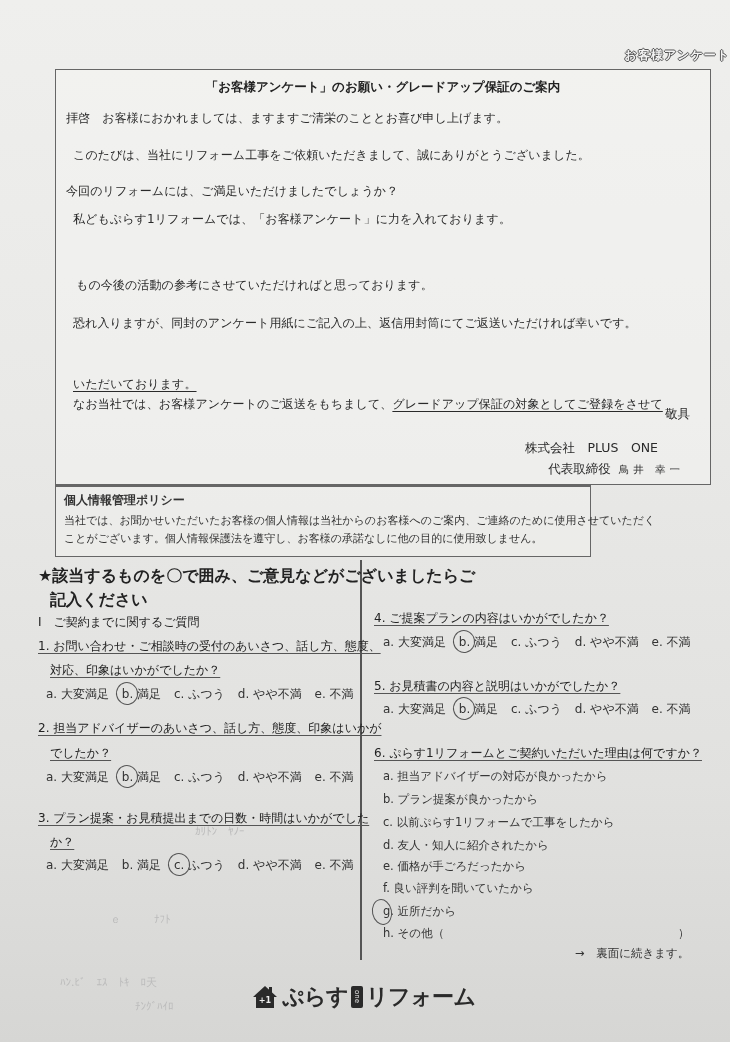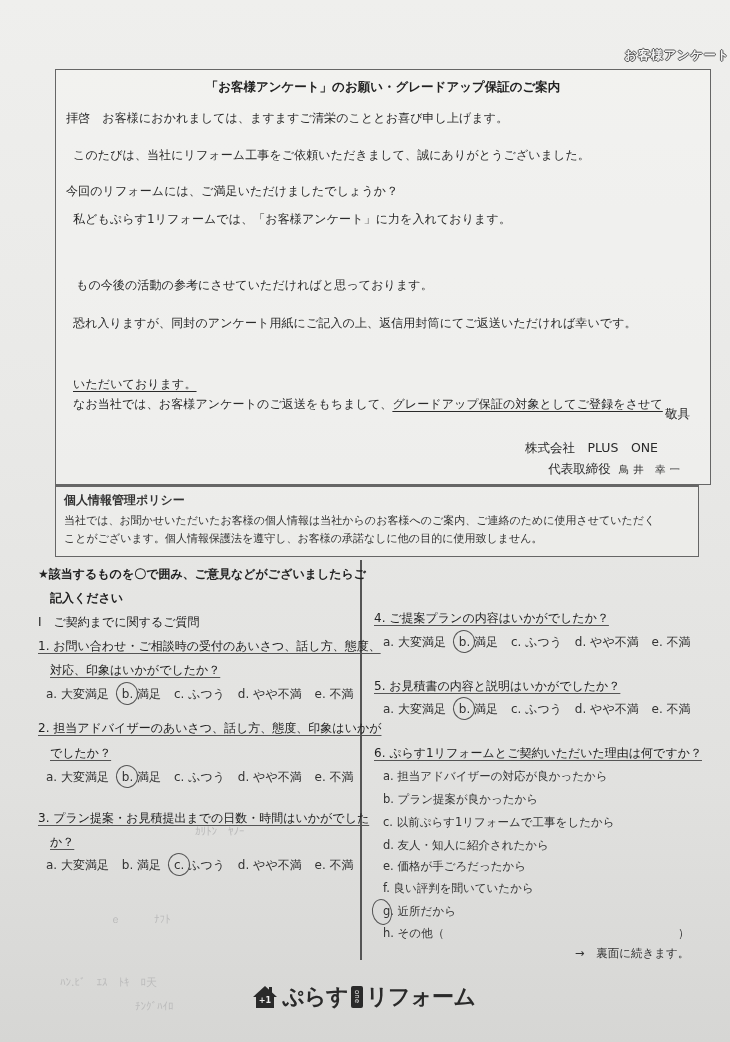--- a/index.html
+++ b/index.html
@@ -26,29 +26,29 @@
   }
   .letter-line {
     position: absolute; left: 10px; font-size: 12px; color: #2a2a2a; white-space: nowrap;
     letter-spacing: 0.1px;
   }
   .u { text-decoration: underline; text-underline-offset: 3px; }
   .sign { position: absolute; right: 24px; font-size: 12.5px; color: #2a2a2a; white-space: nowrap; text-align: right; }
   .hand { font-family: "DejaVu Serif", serif; font-size: 10.5px; letter-spacing: 4px; margin-left: 8px; color: #333; }
 
   .policy-box {
-    position: absolute; left: 55px; top: 485px; width: 644px; height: 72px;
+    position: absolute; left: 55px; top: 485px; width: 536px; height: 72px;
     border: 1.5px solid #666; border-top-width: 2px; background: rgba(246,246,244,0.35);
   }
   .policy-title { position: absolute; left: 8px; top: 5px; font-size: 12px; font-weight: bold; color: #333; }
   .policy-text { position: absolute; left: 8px; font-size: 11px; color: #333; white-space: nowrap; }
 
   .col-divider { position: absolute; left: 360px; top: 560px; width: 1.5px; height: 400px; background: #555; }
 
-  .instr { position: absolute; left: 38px; font-size: 12px; font-weight: bold; color: #222; white-space: nowrap; }
+  .instr { position: absolute; left: 38px; font-size: 16px; font-weight: bold; color: #222; white-space: nowrap; }
   .section-title { position: absolute; left: 38px; top: 614px; font-size: 12px; color: #222; white-space: nowrap; }
 
   .q { position: absolute; font-size: 12px; color: #222; white-space: nowrap; }
   .q .u { text-decoration-color: #555; }
   .opts { position: absolute; font-size: 12px; color: #333; white-space: nowrap; }
   .opt { margin-right: 9px; position: relative; display: inline-block; }
   .circle {
     position: absolute; border: 1.2px solid #555; border-radius: 50%;
     left: -6px; top: -4px; width: 22px; height: 23px; transform: rotate(-12deg);
   }

